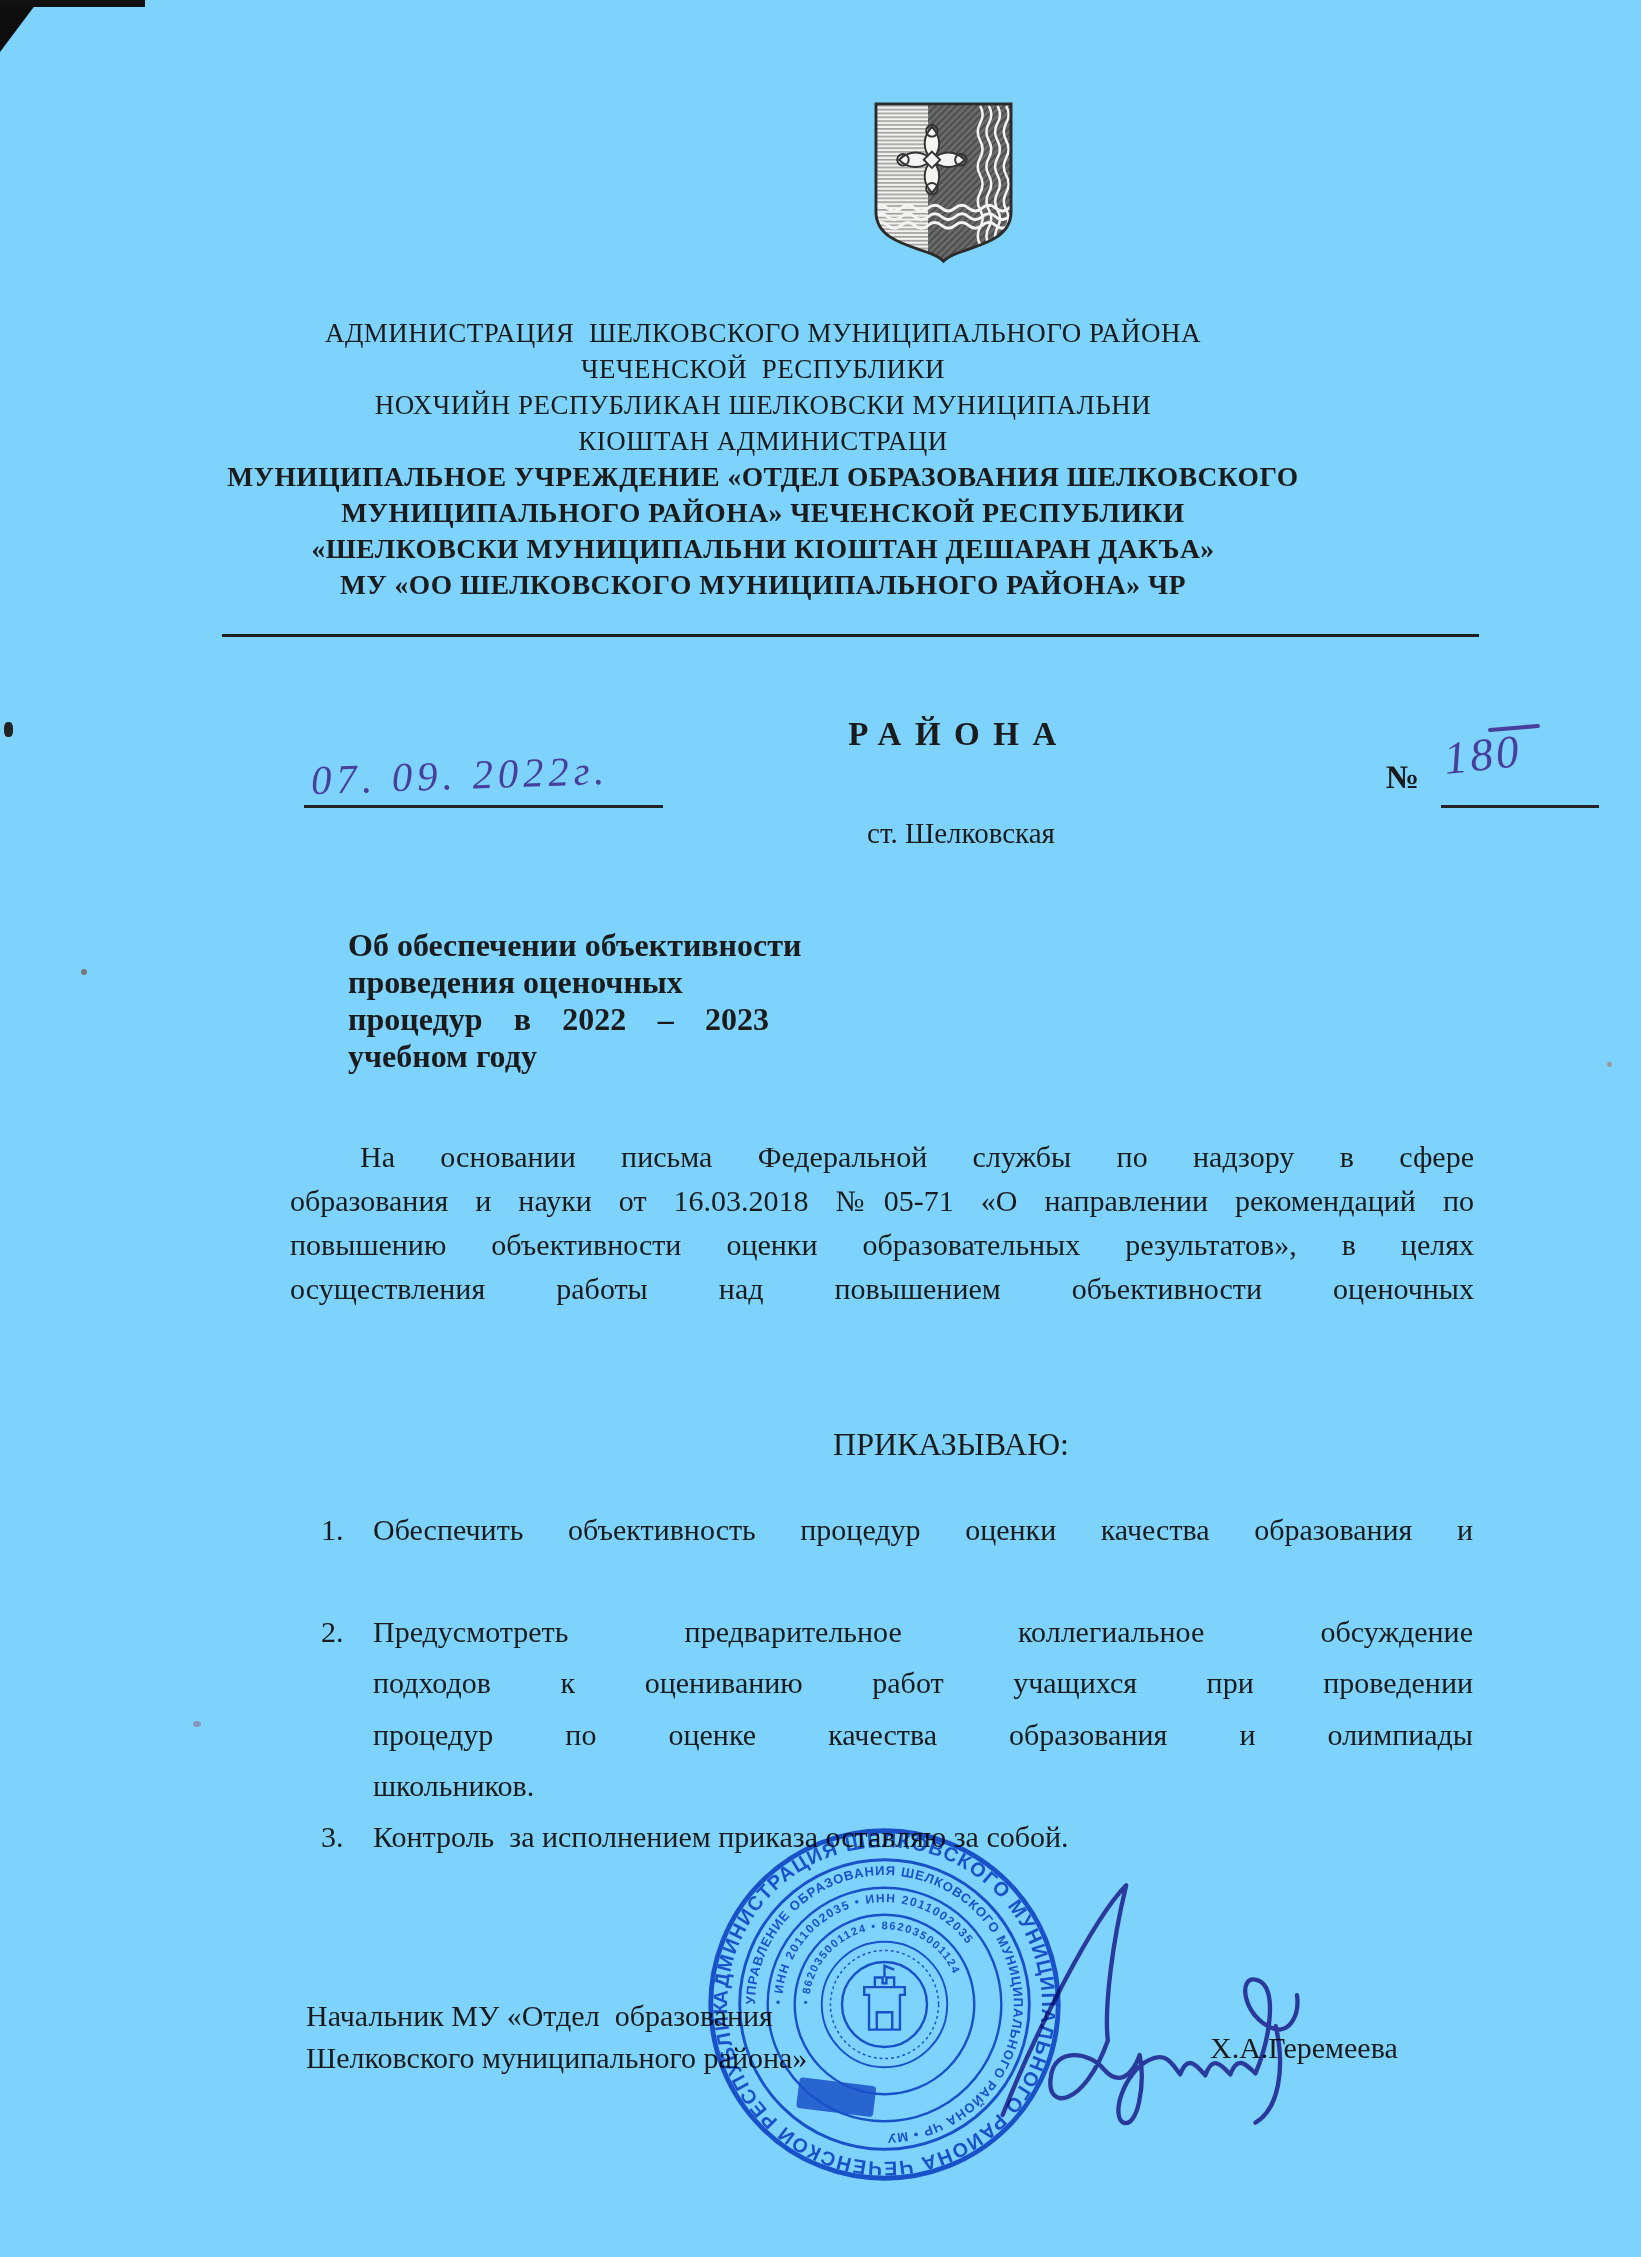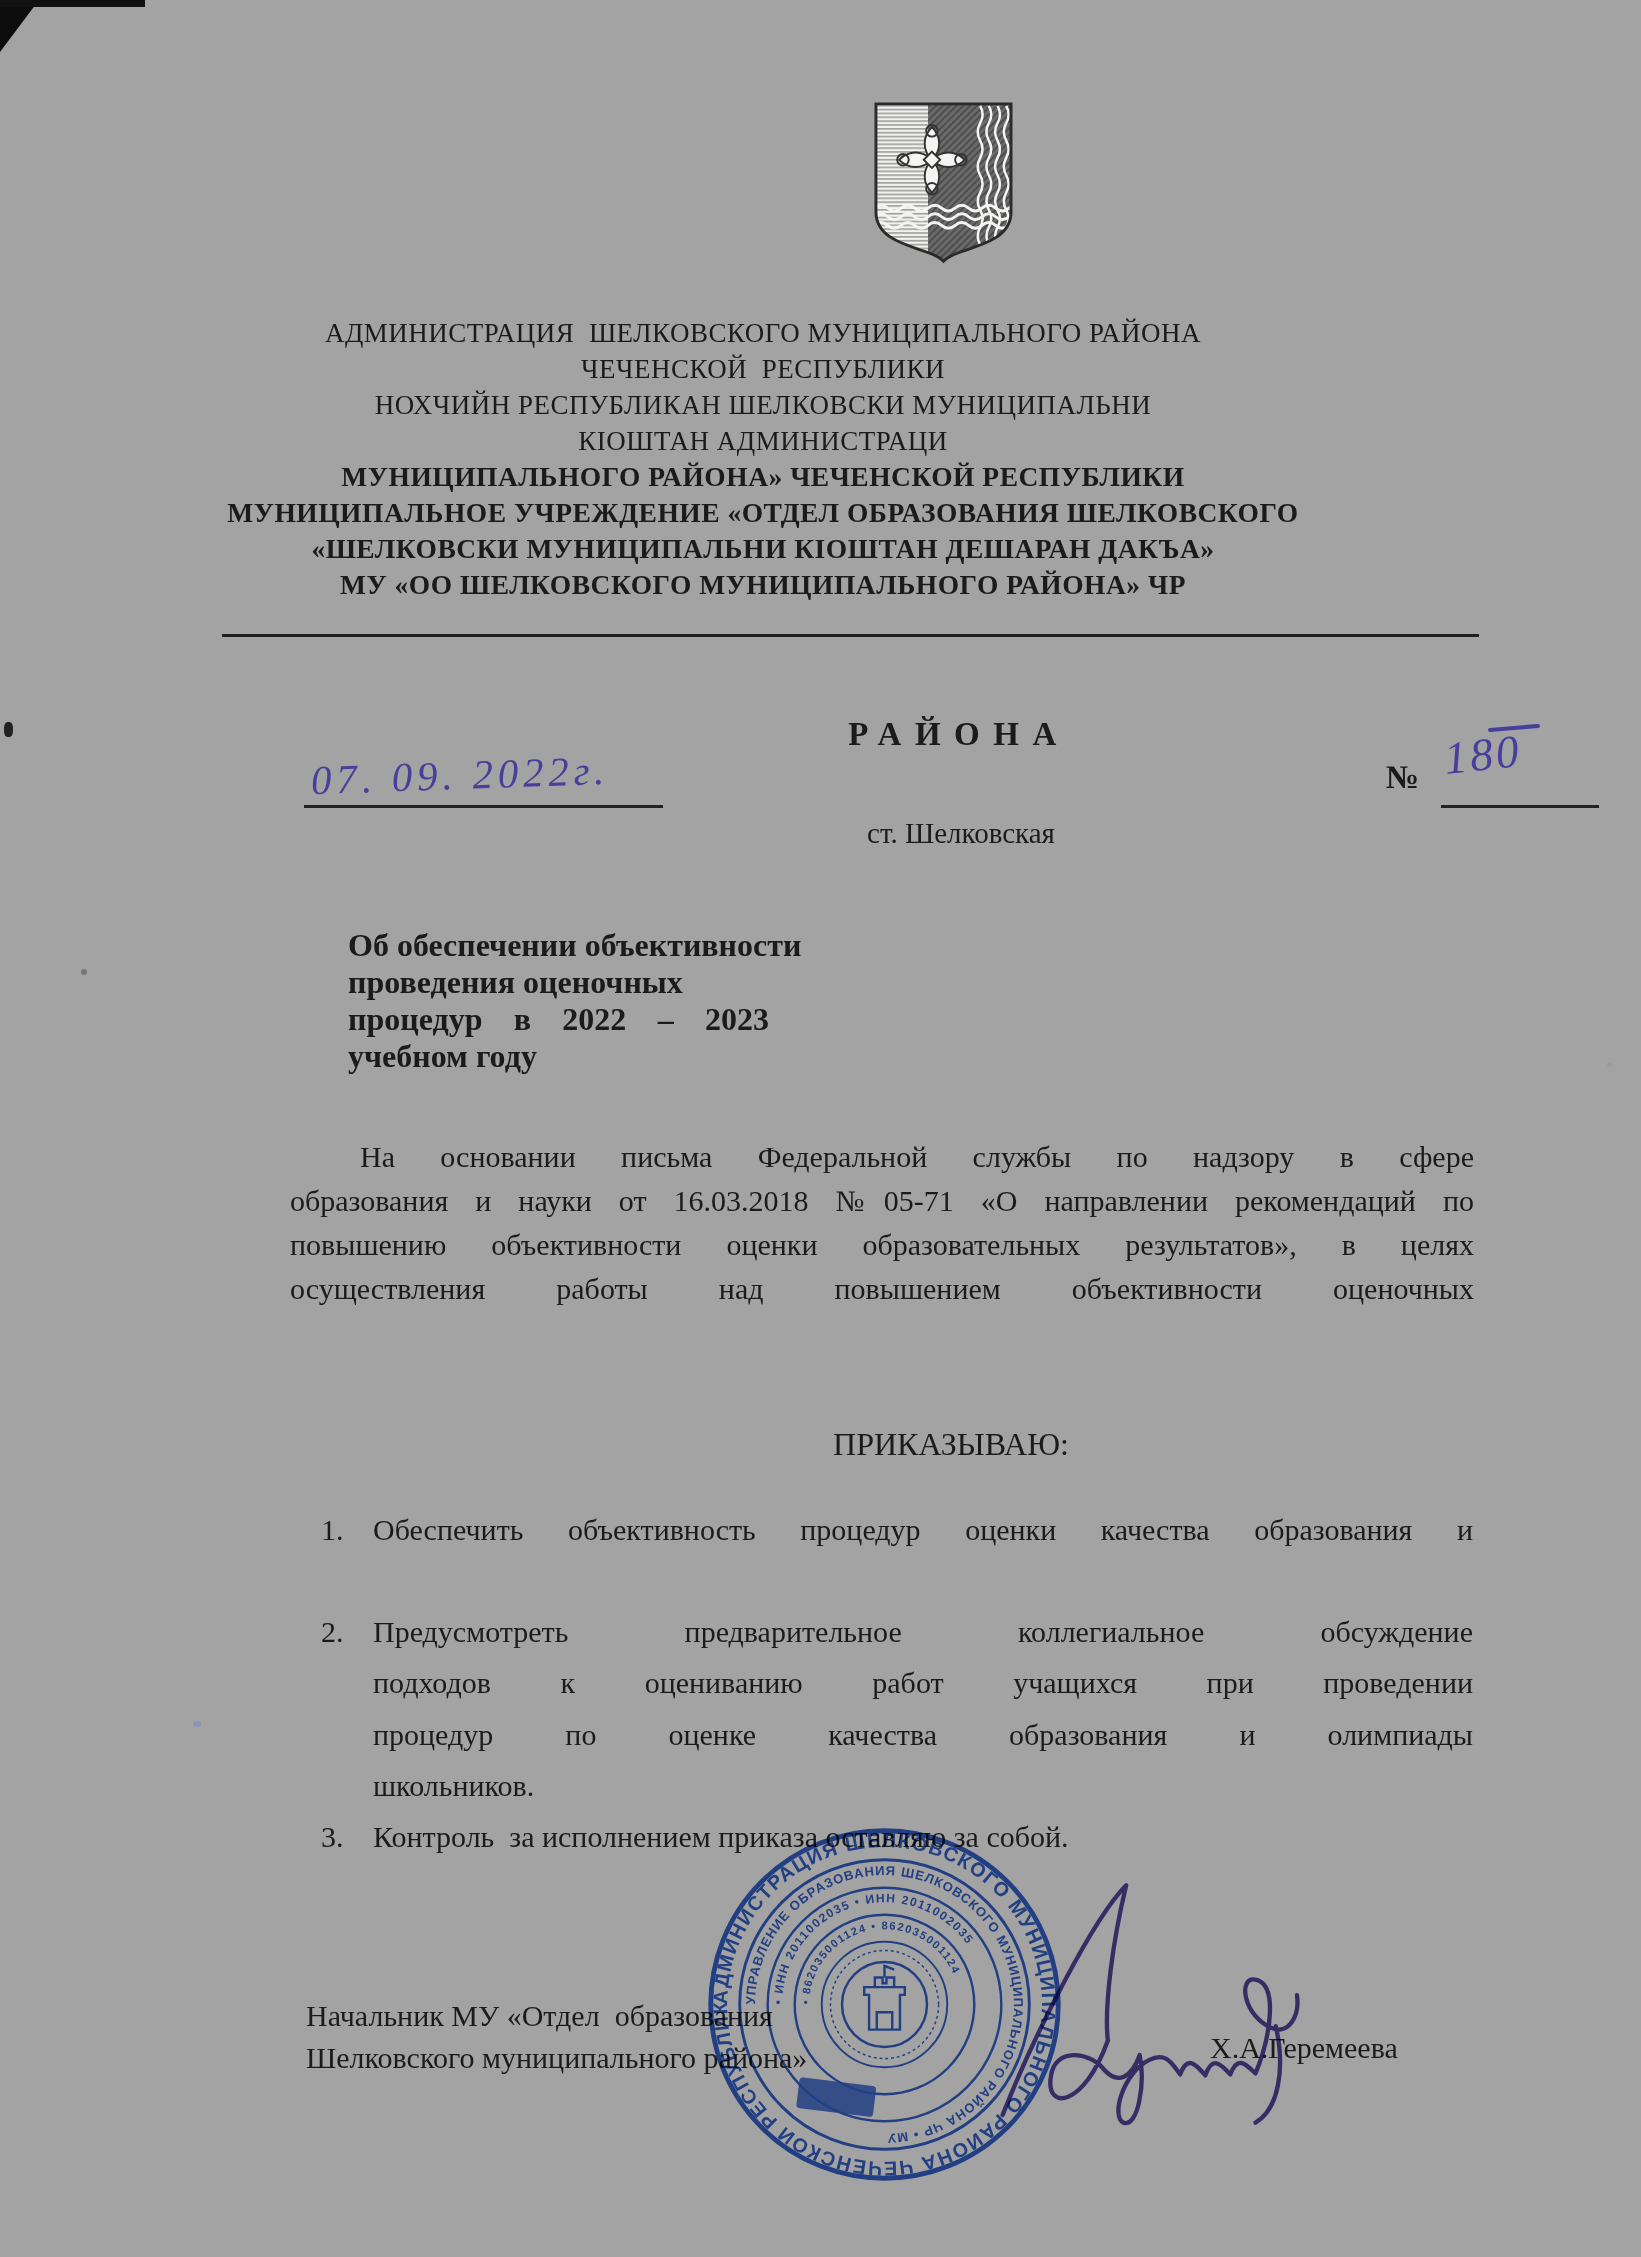--- a/index.html
+++ b/index.html
@@ -1,17 +1,17 @@
 <!DOCTYPE html>
 <html><head>
 <meta charset="utf-8">
 <style>
   html,body{margin:0;padding:0;background:#888;}
   #page{
-    position:relative;width:1641px;height:2257px;background:#a3a3a3;
+    position:relative;width:1641px;height:2257px;background:#7dd3fc;
     font-family:"Liberation Serif","DejaVu Serif",serif;color:#1b1b1b;
     overflow:hidden;margin:0 auto;
   }
   .abs{position:absolute;}
   
   #org-header{left:145px;top:315px;width:1236px;text-align:center;}
   .hline{font-size:27px;line-height:36px;white-space:pre;letter-spacing:0.5px;}
   .hline.bold{font-weight:bold;font-size:27.5px;}
   #header-rule{left:222px;top:634px;width:1257px;height:2.9px;background:#1f1f1f;}
   
@@ -111,22 +111,22 @@
       </g>
     </g>
     <path d="M4,4 H144 V116 C144 140 120 148 99 155 C86 159 77 164 74 167 C71 164 62 159 49 155 C28 148 4 140 4 116 Z" fill="none" stroke="#2b2b2b" stroke-width="3"></path>
   </svg>
 
   <div class="abs" id="org-header">
     <div class="hline">АДМИНИСТРАЦИЯ  ШЕЛКОВСКОГО МУНИЦИПАЛЬНОГО РАЙОНА</div>
     <div class="hline">ЧЕЧЕНСКОЙ  РЕСПУБЛИКИ</div>
     <div class="hline">НОХЧИЙН РЕСПУБЛИКАН ШЕЛКОВСКИ МУНИЦИПАЛЬНИ</div>
     <div class="hline">КІОШТАН АДМИНИСТРАЦИ</div>
+    <div class="hline bold">МУНИЦИПАЛЬНОЕ УЧРЕЖДЕНИЕ «ОТДЕЛ ОБРАЗОВАНИЯ ШЕЛКОВСКОГО</div>
     <div class="hline bold">МУНИЦИПАЛЬНОГО РАЙОНА» ЧЕЧЕНСКОЙ РЕСПУБЛИКИ</div>
-    <div class="hline bold">МУНИЦИПАЛЬНОЕ УЧРЕЖДЕНИЕ «ОТДЕЛ ОБРАЗОВАНИЯ ШЕЛКОВСКОГО</div>
     <div class="hline bold">«ШЕЛКОВСКИ МУНИЦИПАЛЬНИ КІОШТАН ДЕШАРАН ДАКЪА»</div>
     <div class="hline bold">МУ «ОО ШЕЛКОВСКОГО МУНИЦИПАЛЬНОГО РАЙОНА» ЧР</div>
   </div>
   <div class="abs" id="header-rule"></div>
 
   <div class="abs" id="order-title">РАЙОНА</div>
   <div class="abs" id="date-hw">07. 09. 2022г.</div>
   <div class="abs" id="date-underline"></div>
   <div class="abs" id="num-sign">№</div>
   <div class="abs" id="num-hw">180</div>

